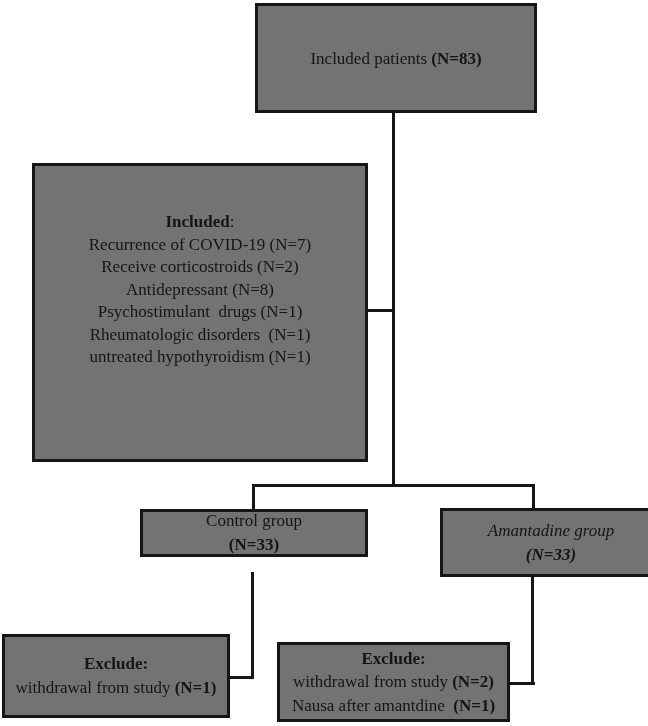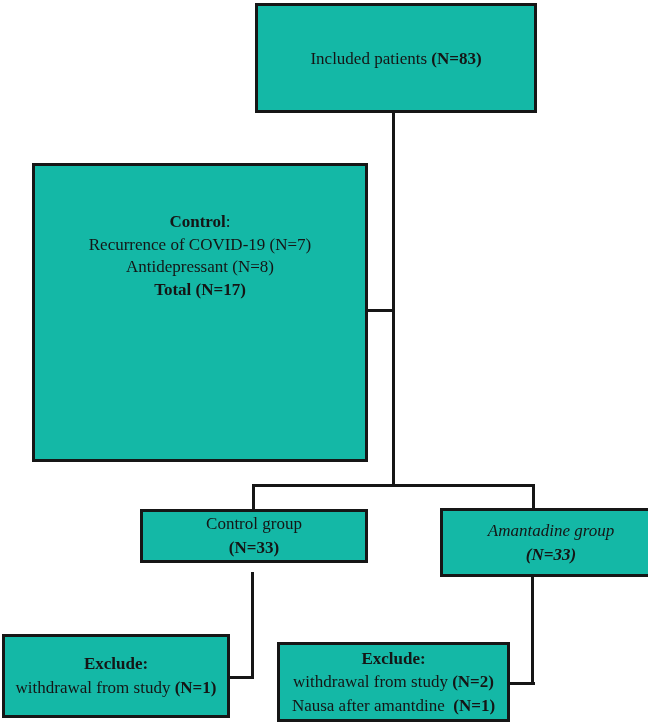--- a/index.html
+++ b/index.html
@@ -9,37 +9,37 @@
     height: 726px;
     background: #ffffff;
     font-family: "Liberation Serif", "DejaVu Serif", serif;
     color: #151515;
     overflow: hidden;
   }
   .box {
     position: absolute;
     box-sizing: border-box;
     border: 3px solid #161616;
-    background: #14b8a6;
+    background: #737373;
     display: flex;
     flex-direction: column;
     align-items: center;
     justify-content: center;
     text-align: right;
     font-size: 17px;
     line-height: 23px;
   }
   .conn { position: absolute; background: #161616; }
   .t { white-space: pre-wrap; }
   .b { font-weight: bold; }
 
   #box-included    { left: 255px; top: 3px;   width: 282px; height: 110px; }
   #box-exclusions  { left: 32px;  top: 163px; width: 336px; height: 299px;
                      justify-content: flex-start; padding-top: 45px; line-height: 22.5px; }
-  #box-control     { left: 140px; top: 509px; width: 228px; height: 54px; line-height: 24px; }
+  #box-control     { left: 140px; top: 509px; width: 228px; height: 48px; line-height: 24px; }
   #box-amantadine  { left: 440px; top: 508px; width: 222px; height: 69px; line-height: 24px; font-style: italic; }
   #box-excl-control    { left: 2px;   top: 634px; width: 228px; height: 84px; line-height: 24.5px; }
   #box-excl-amantadine { left: 277px; top: 642px; width: 233px; height: 80px; line-height: 23.5px; }
 
   #conn-main-v         { left: 392px; top: 113px; width: 3px;  height: 372px; }
   #conn-exclusions-h   { left: 368px; top: 309px; width: 25px; height: 3px; }
   #conn-split-h        { left: 252px; top: 484px; width: 283px; height: 3px; }
   #conn-control-drop   { left: 252px; top: 484px; width: 3px;  height: 28px; }
   #conn-amantadine-drop{ left: 532px; top: 484px; width: 3px;  height: 27px; }
   #conn-control-v      { left: 251px; top: 572px; width: 3px;  height: 107px; }
@@ -50,24 +50,27 @@
 </head>
 <body>
 
 <div class="canvas">
 
   <div class="box" id="box-included">
     <div class="t"><span class="t">Included patients </span><span class="t b">(N=83)</span></div>
   </div>
 
   <div class="box" id="box-exclusions">
-    <div class="t"><span class="t b">Control</span><span class="t">:</span></div>
+    <div class="t"><span class="t b">Included</span><span class="t">:</span></div>
     <div class="t">Recurrence of COVID-19 (N=7)</div>
+    <div class="t">Receive corticostroids (N=2)</div>
     <div class="t">Antidepressant (N=8)</div>
-    <div class="t b">Total (N=17)</div>
+    <div class="t">Psychostimulant  drugs (N=1)</div>
+    <div class="t">Rheumatologic disorders  (N=1)</div>
+    <div class="t">untreated hypothyroidism (N=1)</div>
   </div>
 
   <div class="box" id="box-control">
     <div class="t">Control group</div>
     <div class="t b">(N=33)</div>
   </div>
 
   <div class="box" id="box-amantadine">
     <div class="t">Amantadine group</div>
     <div class="t b">(N=33)</div>

